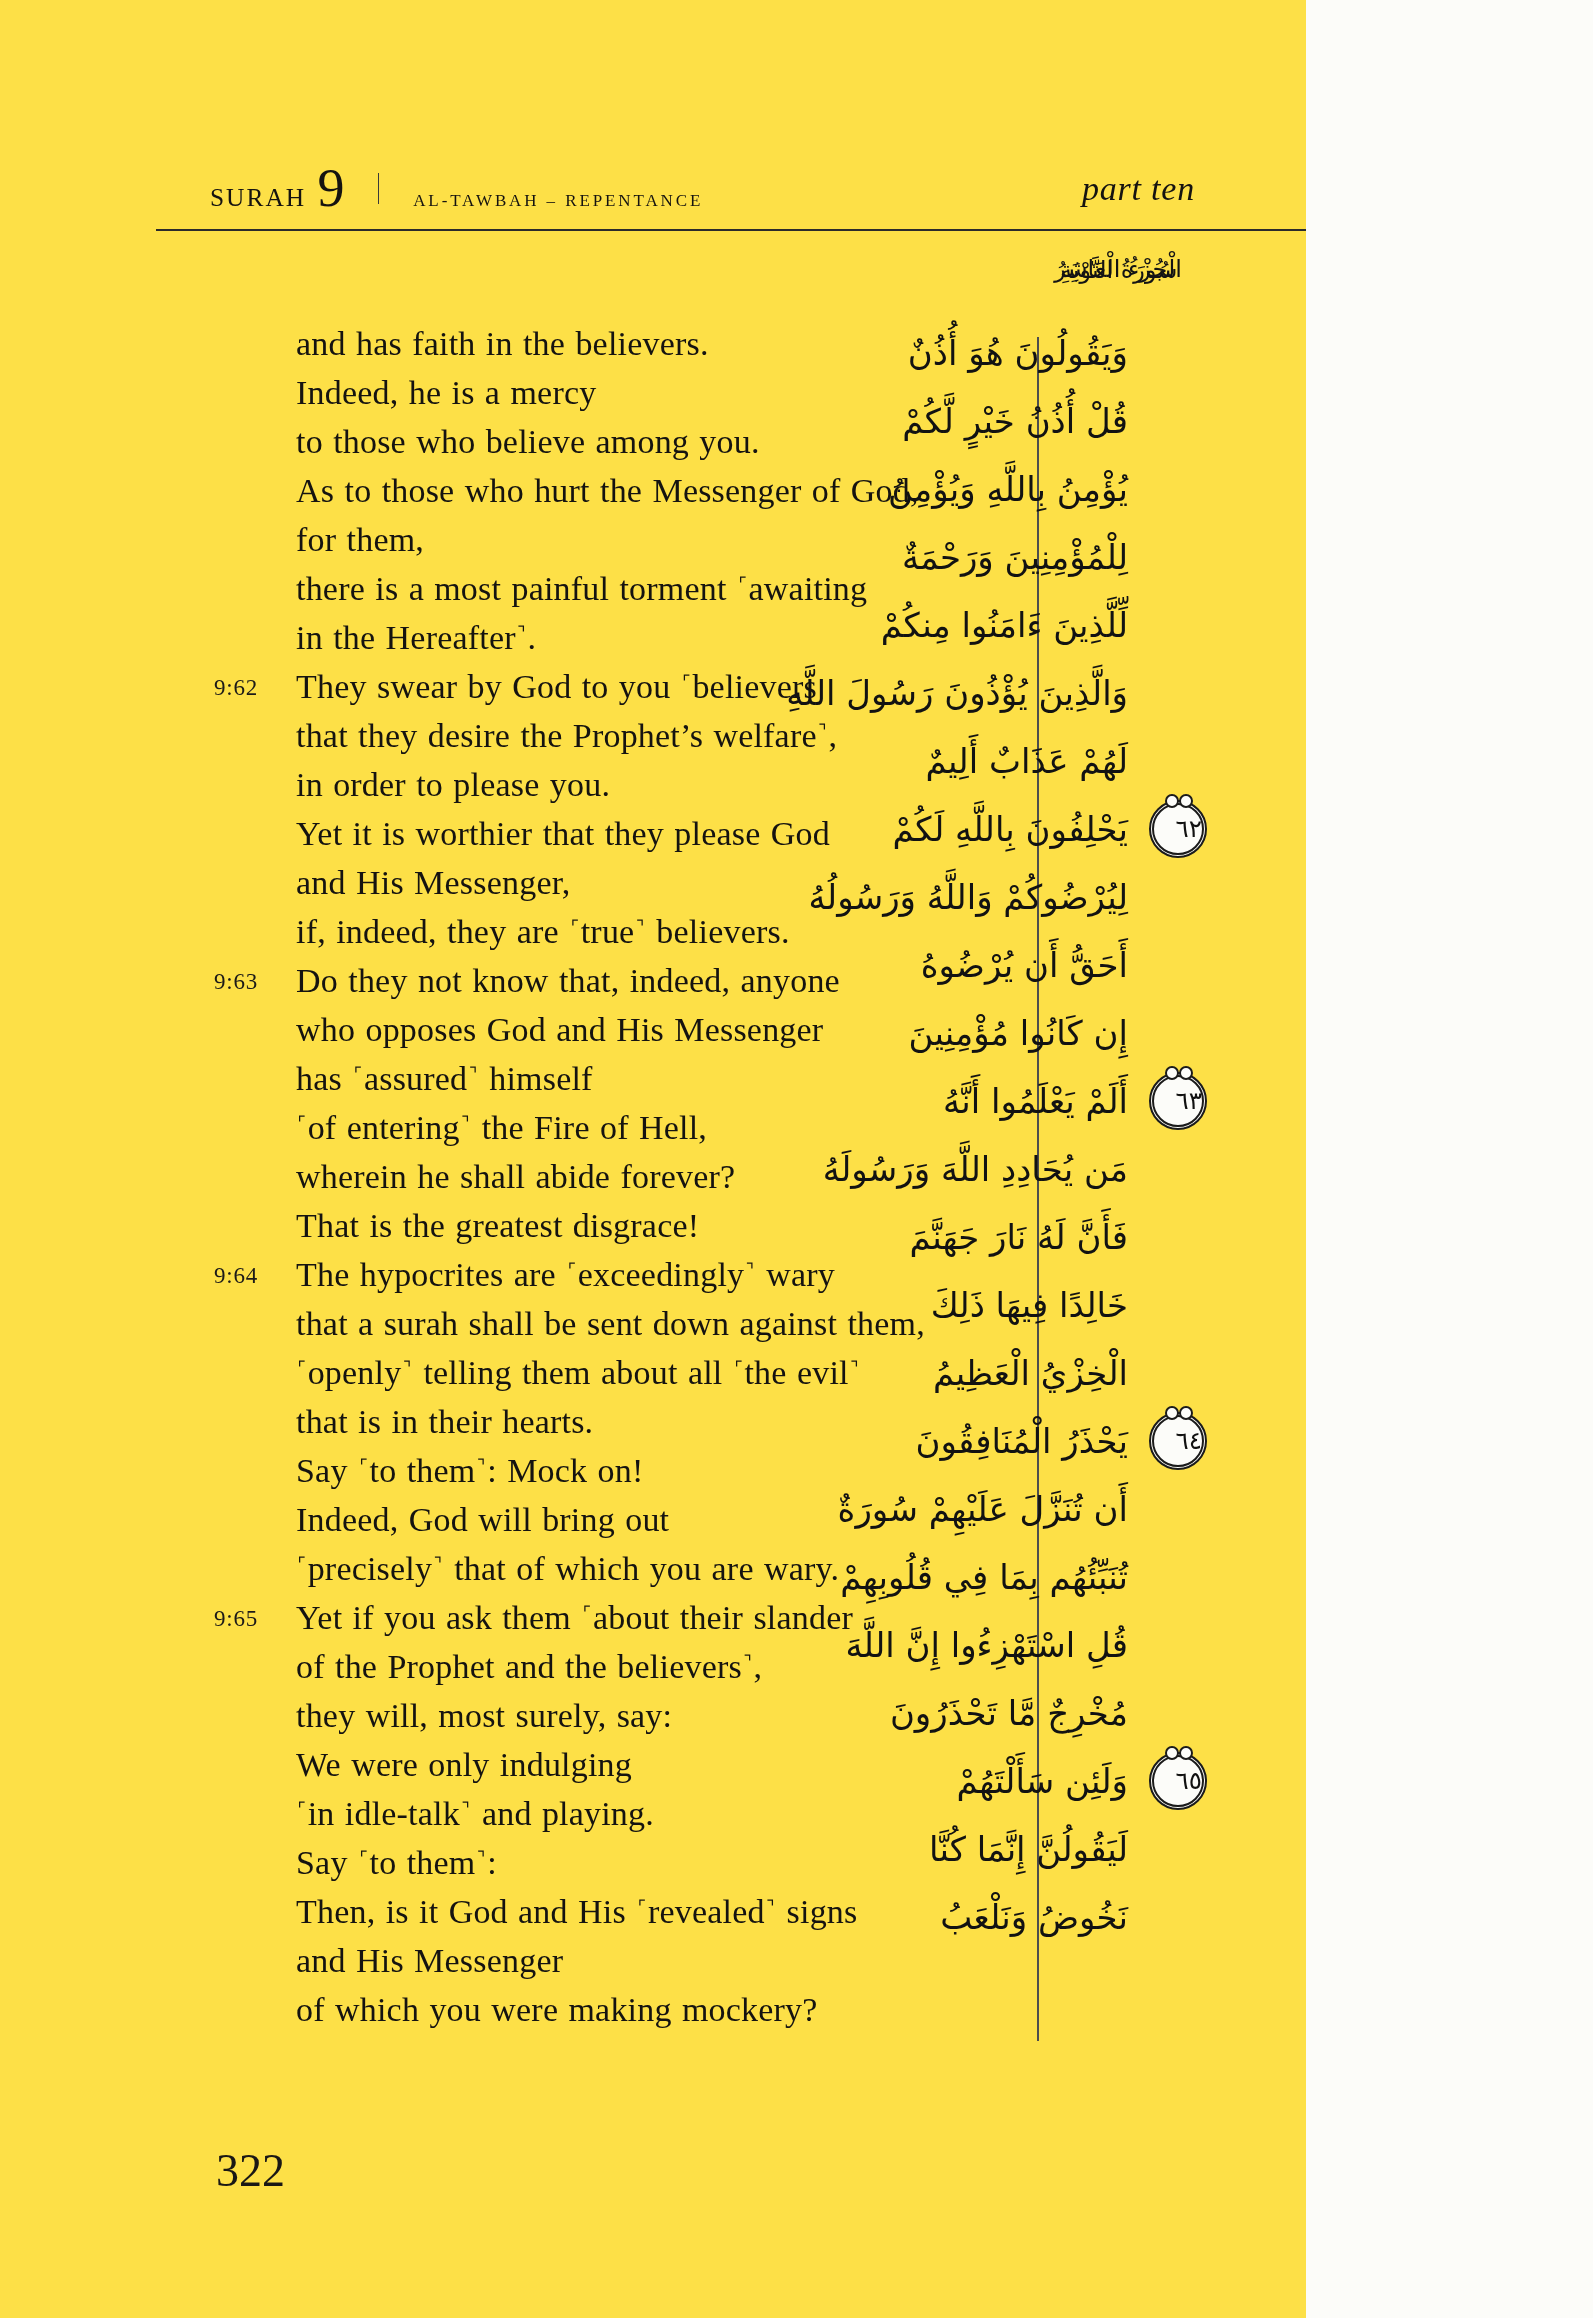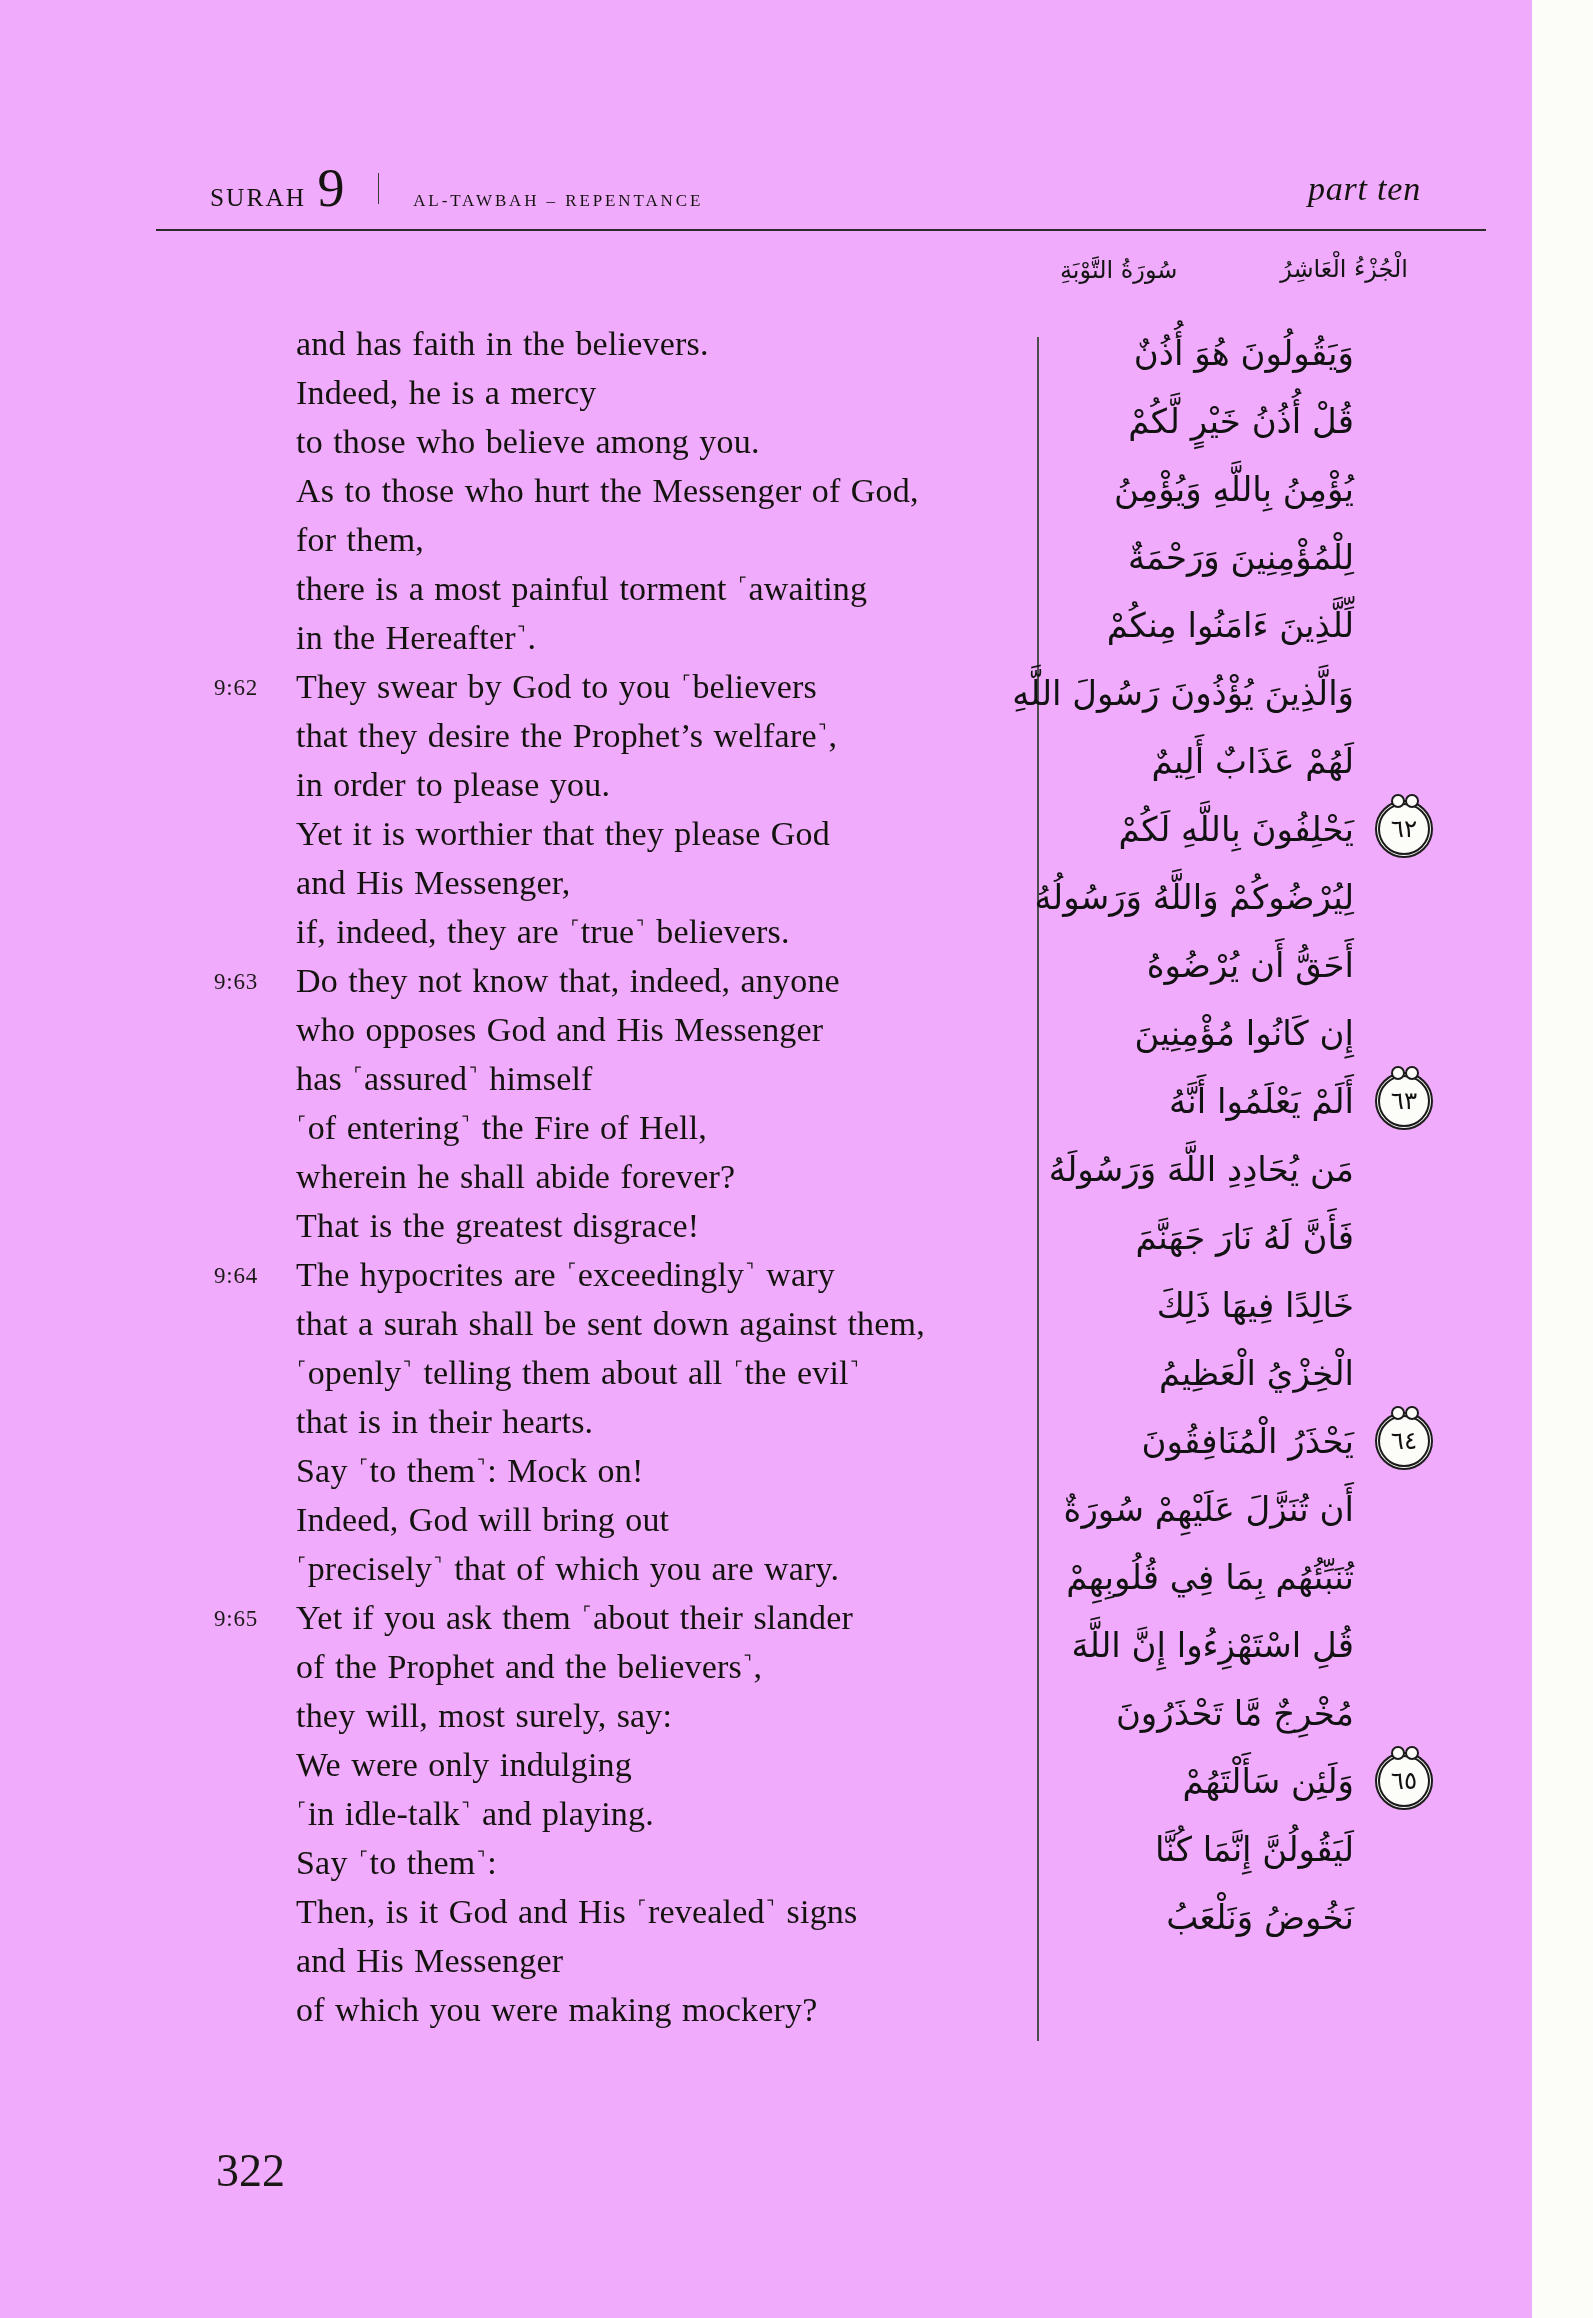--- a/index.html
+++ b/index.html
@@ -1,20 +1,20 @@
 <!DOCTYPE html>
 <html style="font-size:13px"><head>
 <meta charset="utf-8">
 <style>
   html, body { margin:0; padding:0; background:#fcfcf9; }
   .page {
     position: relative;
-    width: 1532px;
+    width: 1306px;
     height: 2319px;
-    background: #f0abfc;
+    background: #fde047;
     color: #151310;
     font-family: "Liberation Serif", serif;
     overflow: hidden;
   }
 
   
   .hdr-left {
     position: absolute;
     left: 210px; top: 161px;
     display: flex;
@@ -107,21 +107,20 @@
     color: #121212;
   }
   .medallion {
     position: absolute;
     right: -79px; top: 50%;
     transform: translateY(-50%);
     width: 48px; height: 48px;
     border: 5.7px double #1b1b1b;
     border-radius: 50%;
     background: #fcfcf9;
-    text-align: center;
     line-height: 48px;
     font-size: 24.6px;
     font-family: "DejaVu Sans", sans-serif;
     color: #111;
   }
   .medallion::before, .medallion::after {
     content: "";
     position: absolute;
     top: -10.6px;
     width: 9.8px; height: 9.8px;

